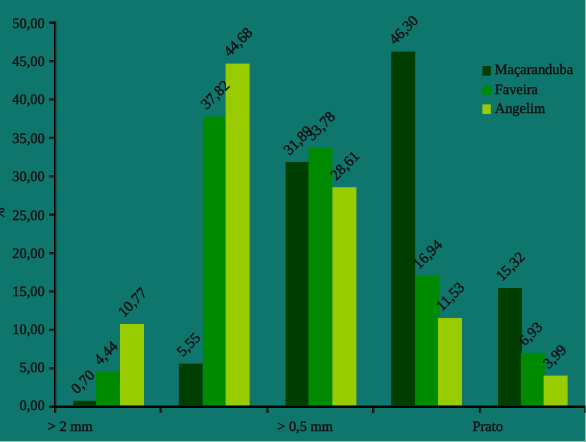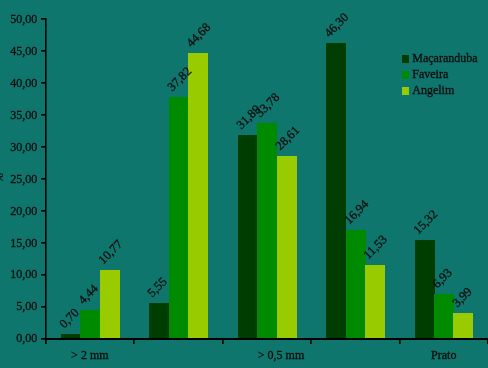--- a/index.html
+++ b/index.html
@@ -12,21 +12,21 @@
                box-shadow:1px 0 0 rgba(0,0,0,0.55);z-index:3;}
   .axis-line-h{position:absolute;height:2px;background:#000;z-index:3;}
   .ytick{position:absolute;height:1px;width:4.4px;background:#000;
          box-shadow:0 1px 0 rgba(0,0,0,0.7);z-index:3;}
   .xtick{position:absolute;width:1px;height:4.2px;background:#000;
          box-shadow:1px 0 0 rgba(0,0,0,0.7);z-index:3;}
 
   .ytick-label{position:absolute;font-size:12px;line-height:12px;
                text-align:right;white-space:nowrap;width:60px;}
   .xcat-label{position:absolute;font-size:12px;line-height:12px;
-              text-align:center;white-space:nowrap;width:100px;}
+              text-align:left;white-space:nowrap;width:100px;}
   .ylabel{position:absolute;font-size:12px;line-height:12px;white-space:nowrap;
           width:20px;text-align:center;transform-origin:50% 50%;
           transform:rotate(-90deg);}
 
   .bar{position:absolute;z-index:1;}
   .bar-label{position:absolute;z-index:5;font-size:12.5px;line-height:12.5px;
              white-space:nowrap;transform-origin:0 100%;transform:rotate(-45deg);}
 
   .legend-swatch{position:absolute;width:7.6px;height:7.6px;z-index:4;}
   .legend-text{position:absolute;font-size:12px;line-height:12px;

